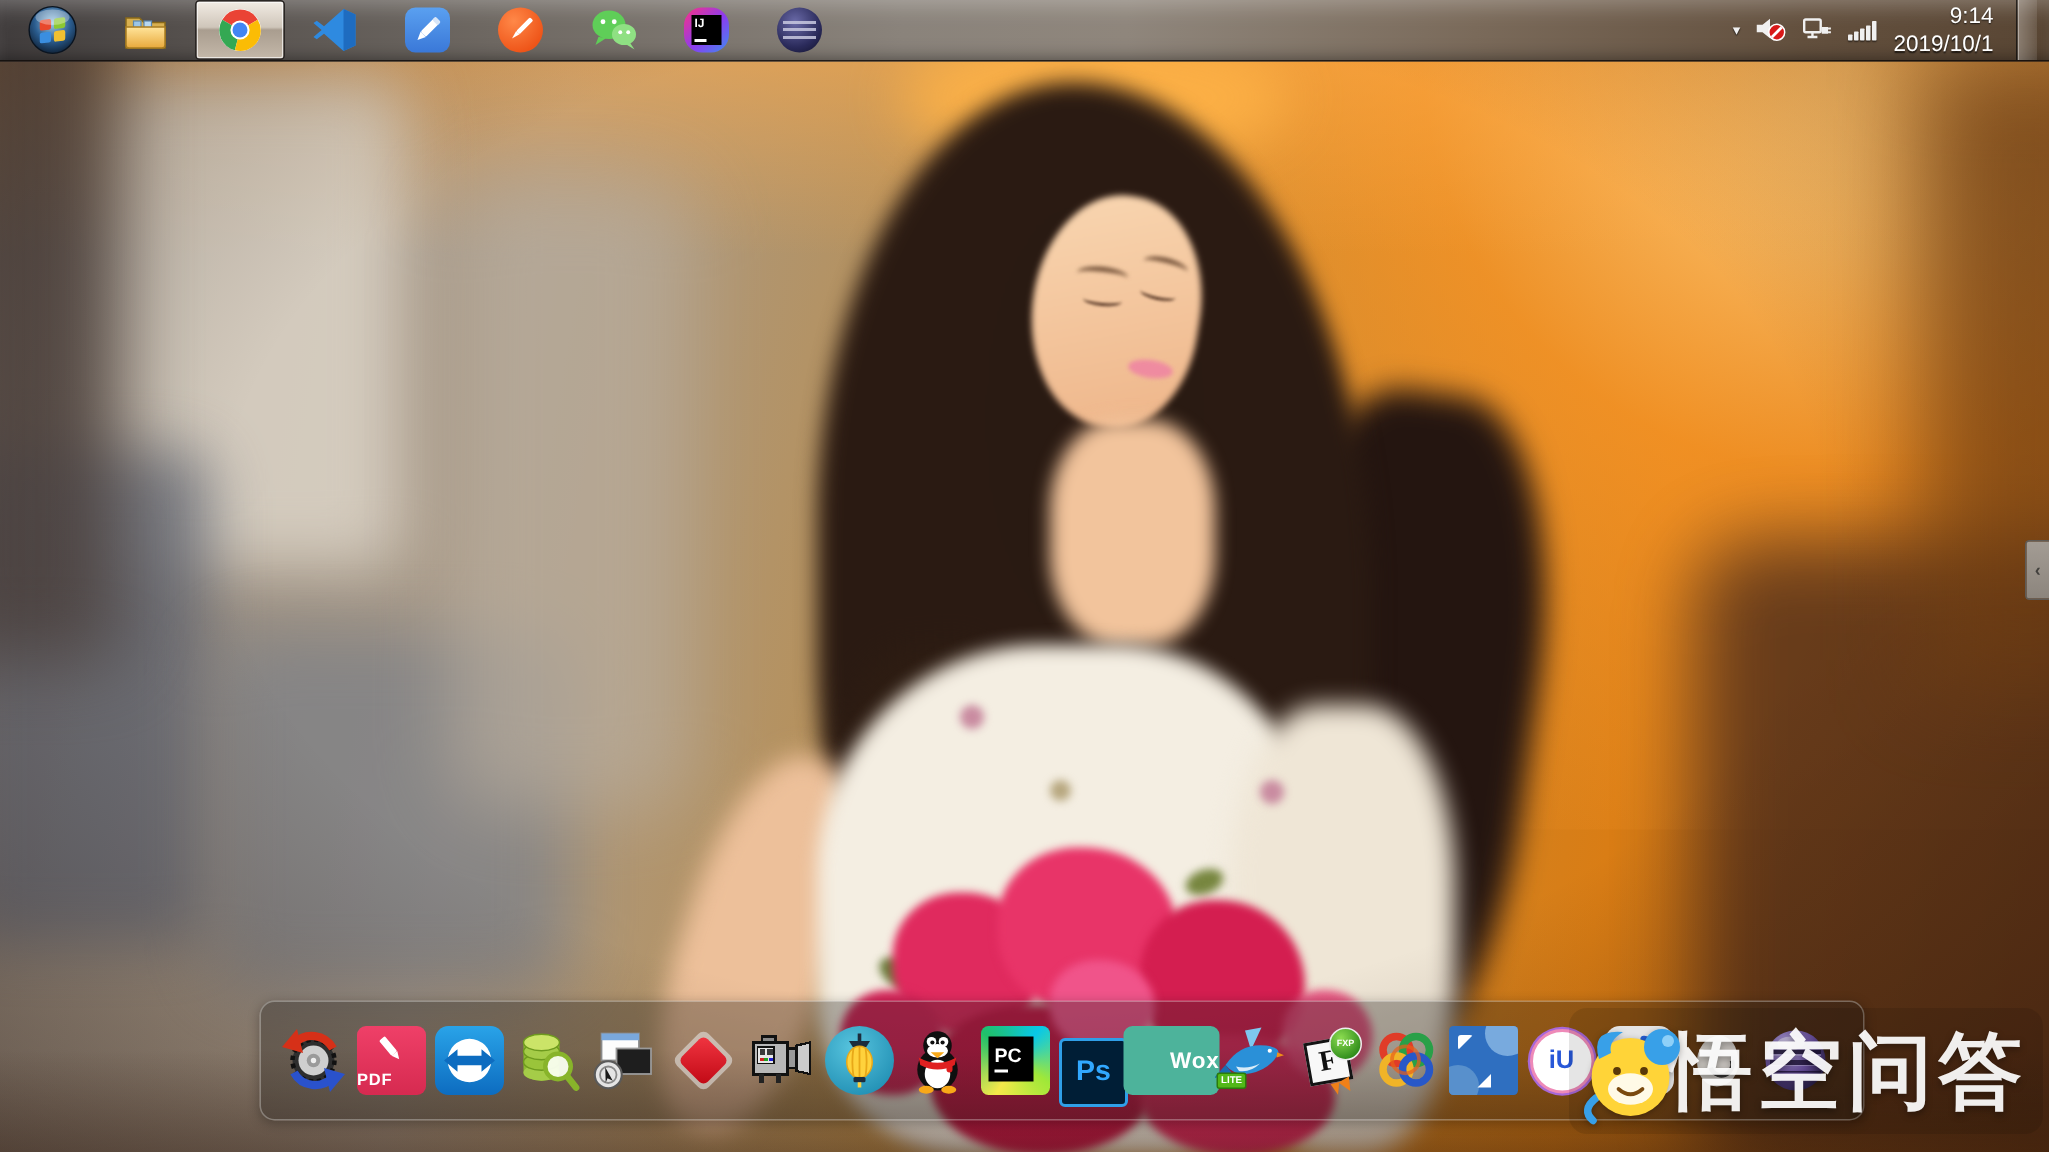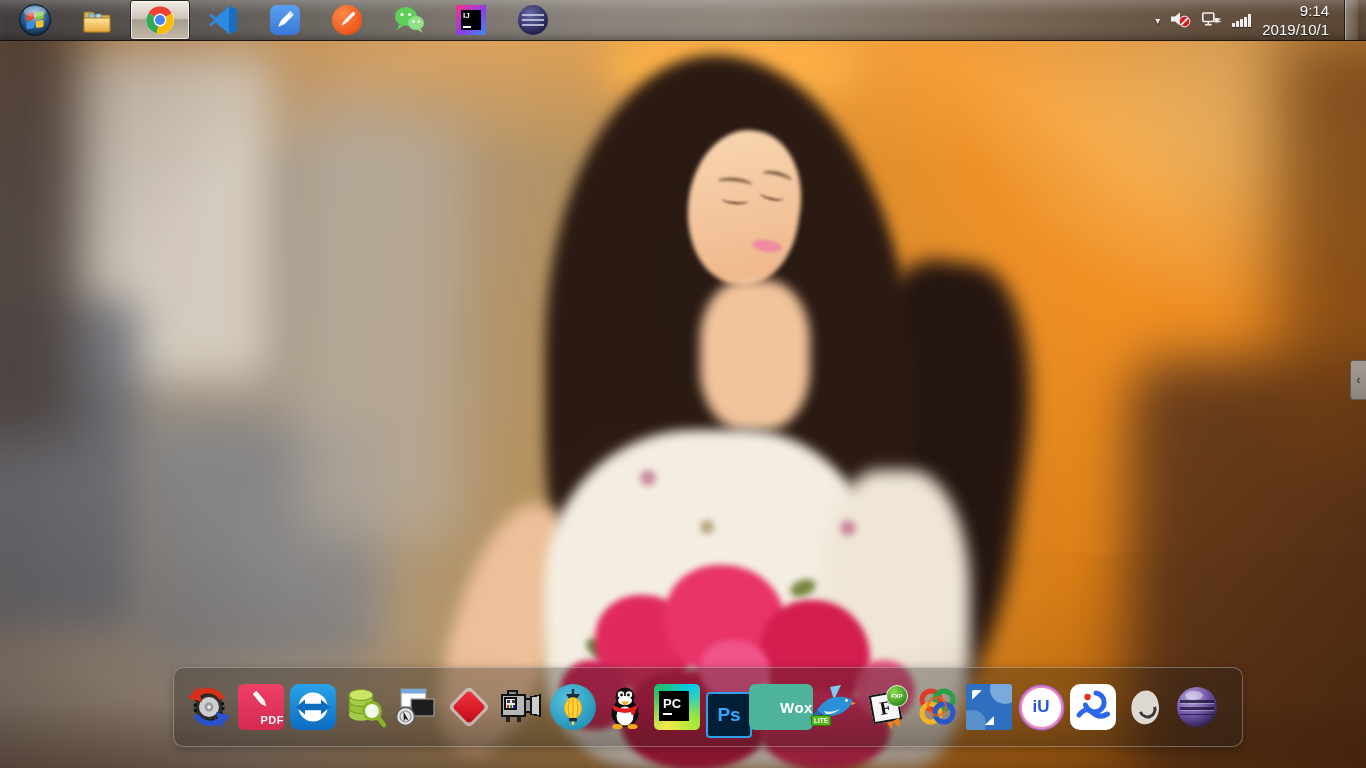--- a/index.html
+++ b/index.html
@@ -63,21 +63,21 @@
   .task-left{display:flex;align-items:center;height:100%;padding-left:4px;}
   .task-btn{width:58px;height:38px;margin:1px 2px;display:flex;align-items:center;justify-content:center;border-radius:3px;}
   .task-btn.active{background:linear-gradient(180deg,#f2ece4 0%,#cfc6ba 45%,#a99d8f 50%,#c4b8a9 100%);
       border:1px solid #2a2624;box-shadow:inset 0 0 0 1px rgba(255,255,255,.65);}
   .ti{display:block;}
 
   .start-orb{width:34px;height:34px;}
   .icon-sq30{width:30px;height:30px;border-radius:7px;position:relative;display:flex;align-items:center;justify-content:center;}
   .notes-bg{background:linear-gradient(180deg,#5aa0f0,#3a78d8);}
   .pen-bg{border-radius:50%;background:radial-gradient(circle at 35% 30%,#ff8848,#ee5418 75%);}
-  .ij-bg{background:linear-gradient(135deg,#fc3184,#8a3df0 55%,#3d8ef0);border-radius:0;}
+  .ij-bg{background:linear-gradient(135deg,#fc3184,#8a3df0 55%,#3d8ef0);border-radius:12px;}
   .ij-inner{width:20px;height:20px;background:#000;position:relative;}
   .ij-text{position:absolute;top:2px;left:2px;color:#fff;font-size:8px;font-weight:bold;line-height:1;}
   .ij-bar{position:absolute;left:2px;bottom:2px;width:8px;height:2px;background:#fff;}
   .ecl-circle{width:30px;height:30px;border-radius:50%;overflow:hidden;position:relative;
       background:radial-gradient(circle at 40% 32%,#6a6aa8,#2a2a5a 62%,#101028);}
   .ecl-stripes{position:absolute;left:4px;right:4px;top:9px;height:13px;
       background:repeating-linear-gradient(180deg,#c8c8e0 0 2px,rgba(0,0,0,0) 2px 5px);opacity:.85;}
 
   
   .tray{margin-left:auto;display:flex;align-items:center;gap:11px;height:100%;padding-right:8px;}
@@ -98,21 +98,21 @@
 
   
   .dock{position:absolute;left:173px;top:667px;width:1070px;height:80px;z-index:30;
       background:rgba(30,27,25,.32);border:1px solid rgba(255,255,255,.30);border-radius:10px;
       box-shadow:0 2px 8px rgba(0,0,0,.28);
       display:flex;align-items:center;padding:0 12px;gap:6px;box-sizing:border-box;}
   .di{width:46px;height:46px;position:relative;flex:0 0 auto;display:flex;align-items:center;justify-content:center;}
   .di svg{display:block;}
 
   .pdf-bg{width:46px;height:46px;border-radius:6px;background:linear-gradient(180deg,#ef4068,#d62a50);
-      display:flex;flex-direction:column;align-items:flex-end;justify-content:flex-end;position:relative;}
+      display:flex;flex-direction:column;align-items:flex-start;justify-content:flex-end;position:relative;}
   .pdf-label{color:#fff;font-weight:bold;font-size:11px;letter-spacing:.5px;margin-bottom:4px;}
   .pdf-pencil{position:absolute;top:5px;left:8px;}
 
   .diamond-outer{width:30px;height:30px;transform:rotate(45deg);background:rgba(235,235,235,.55);
       border-radius:5px;display:flex;align-items:center;justify-content:center;}
   .diamond-inner{width:24px;height:24px;border-radius:4px;background:linear-gradient(135deg,#f23642,#c00814);}
 
   .lantern-bg{width:46px;height:46px;border-radius:50%;background:radial-gradient(circle at 40% 32%,#57c4de,#2492b6 78%);
       display:flex;align-items:center;justify-content:center;}
 
@@ -573,14 +573,30 @@
 
     <div class="di">
       <span class="orb-bg">
         <span class="orb-shine"></span>
         <span class="orb-stripes"></span>
       </span>
     </div>
 
   </div>
 
+  <div class="watermark">
+    <span class="wm-logo">
+      <svg width="76" height="76" viewBox="0 0 76 76">
+        <path d="M14 56 Q4 64 12 71" stroke="#38a0e8" stroke-width="5" fill="none" stroke-linecap="round"></path>
+        <circle cx="37" cy="42" r="26" fill="#ffd438"></circle>
+        <path d="M16 30 Q10 10 32 12 Q22 18 24 26 Z" fill="#38a0e8"></path>
+        <circle cx="58" cy="22" r="12" fill="#38a0e8"></circle>
+        <circle cx="62" cy="18" r="4" fill="#8ed0f8"></circle>
+        <ellipse cx="37" cy="50" rx="15" ry="10.5" fill="rgba(255,255,255,.88)"></ellipse>
+        <circle cx="28" cy="38" r="2.6" fill="#5a3808"></circle>
+        <circle cx="46" cy="38" r="2.6" fill="#5a3808"></circle>
+        <path d="M29 50 Q37 57 45 50" stroke="#7a4a10" stroke-width="2.5" fill="none" stroke-linecap="round"></path>
+      </svg>
+    </span>
+    <span class="wm-text">悟空问答</span>
+  </div>
 
 </div>
 
 </body></html>

